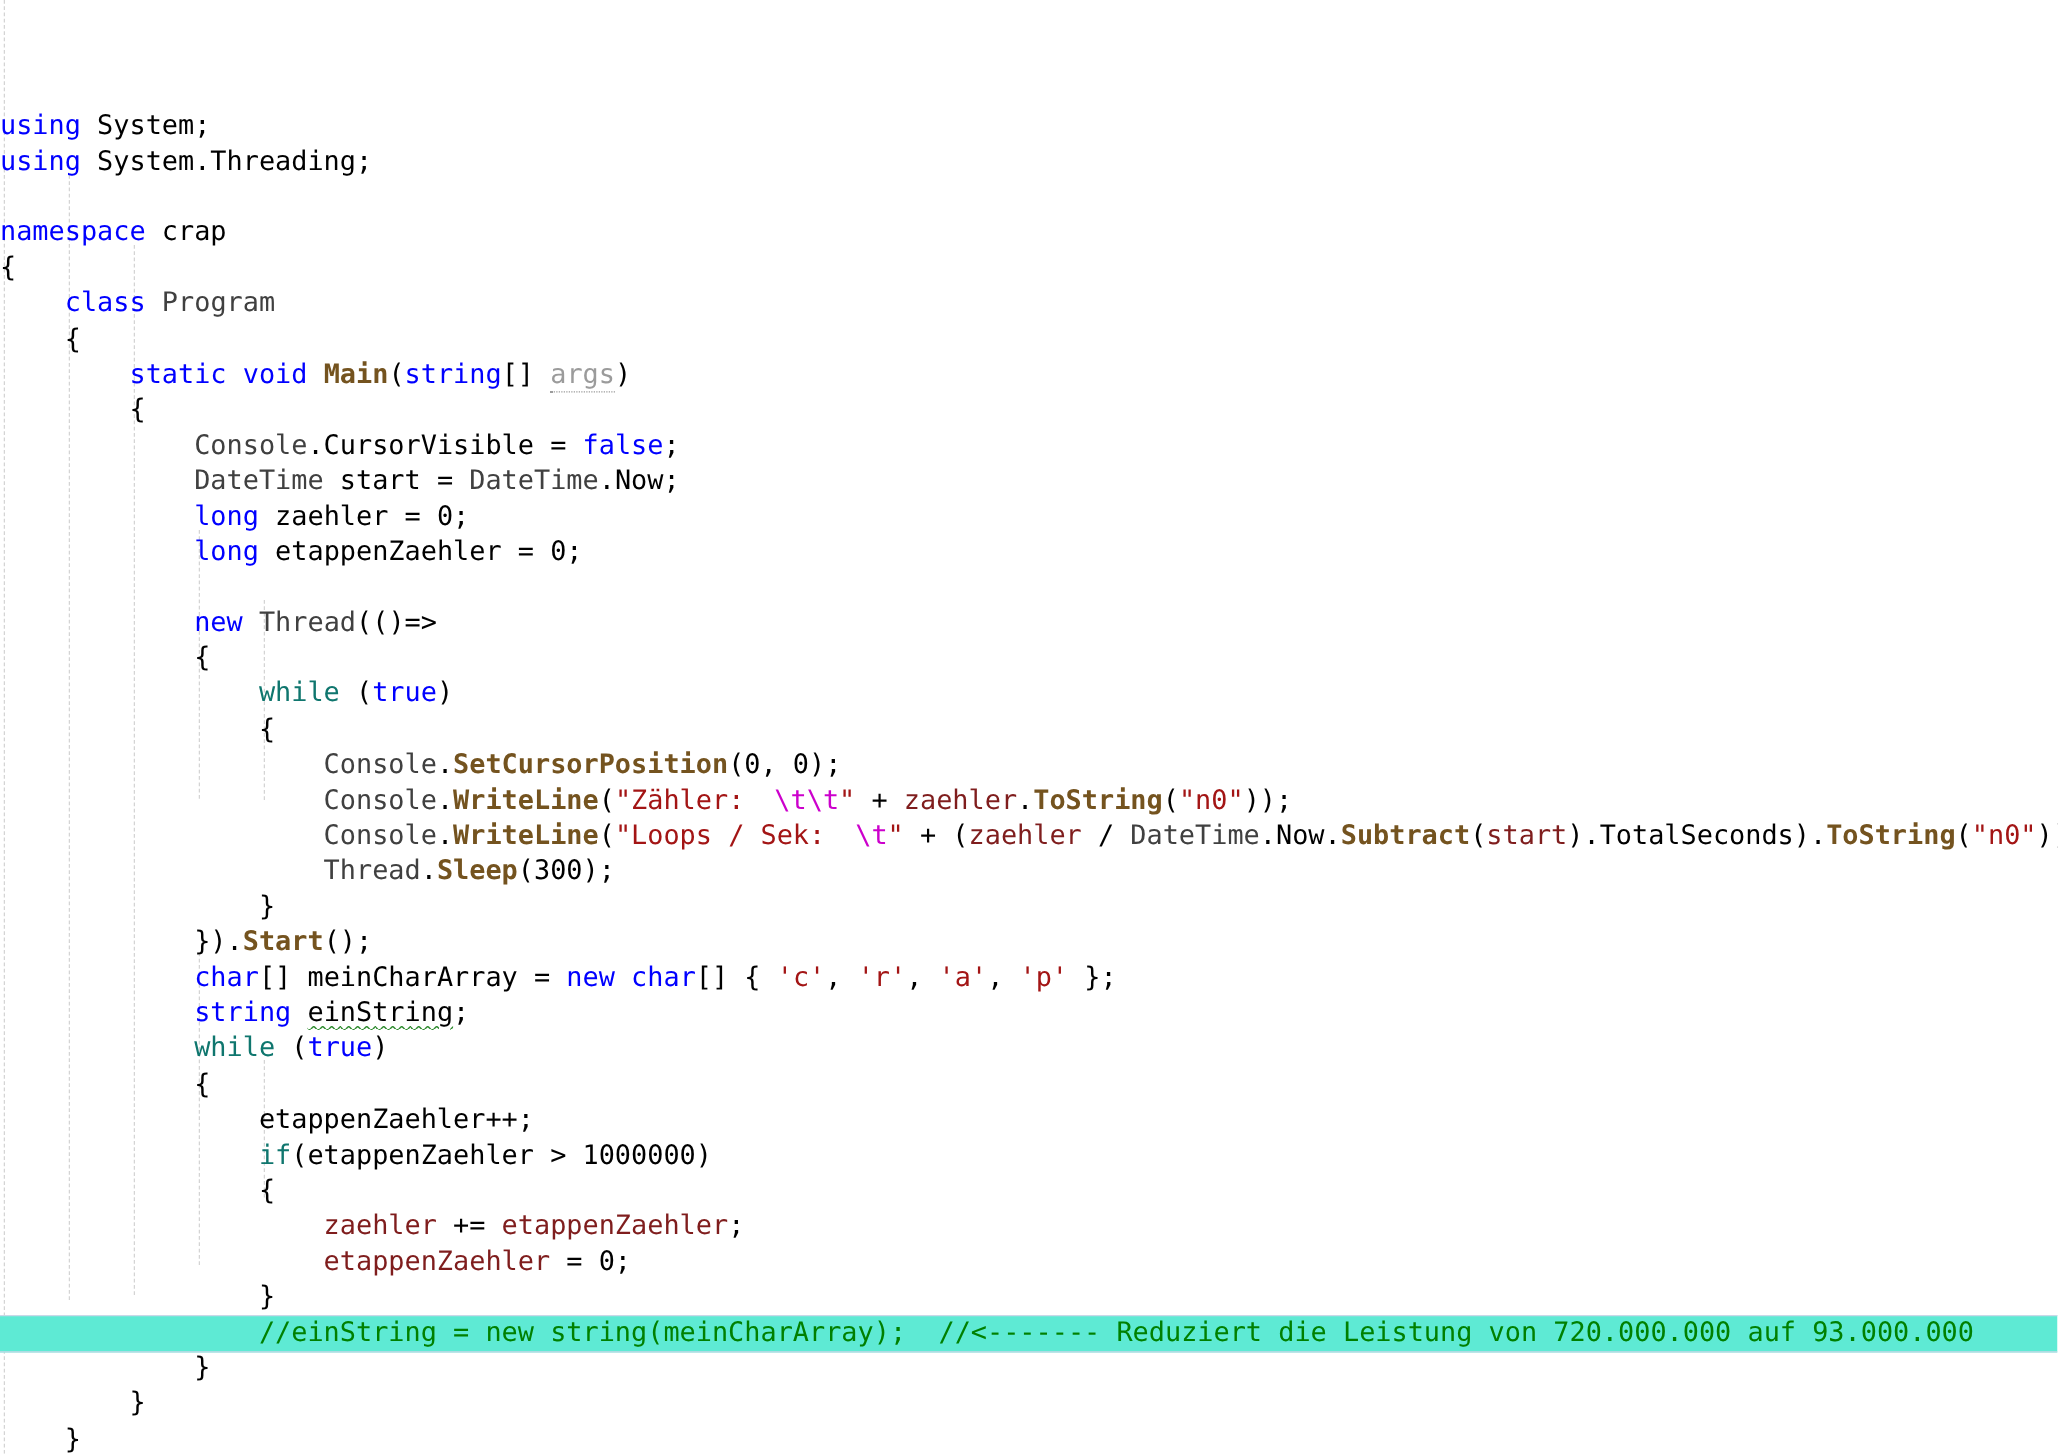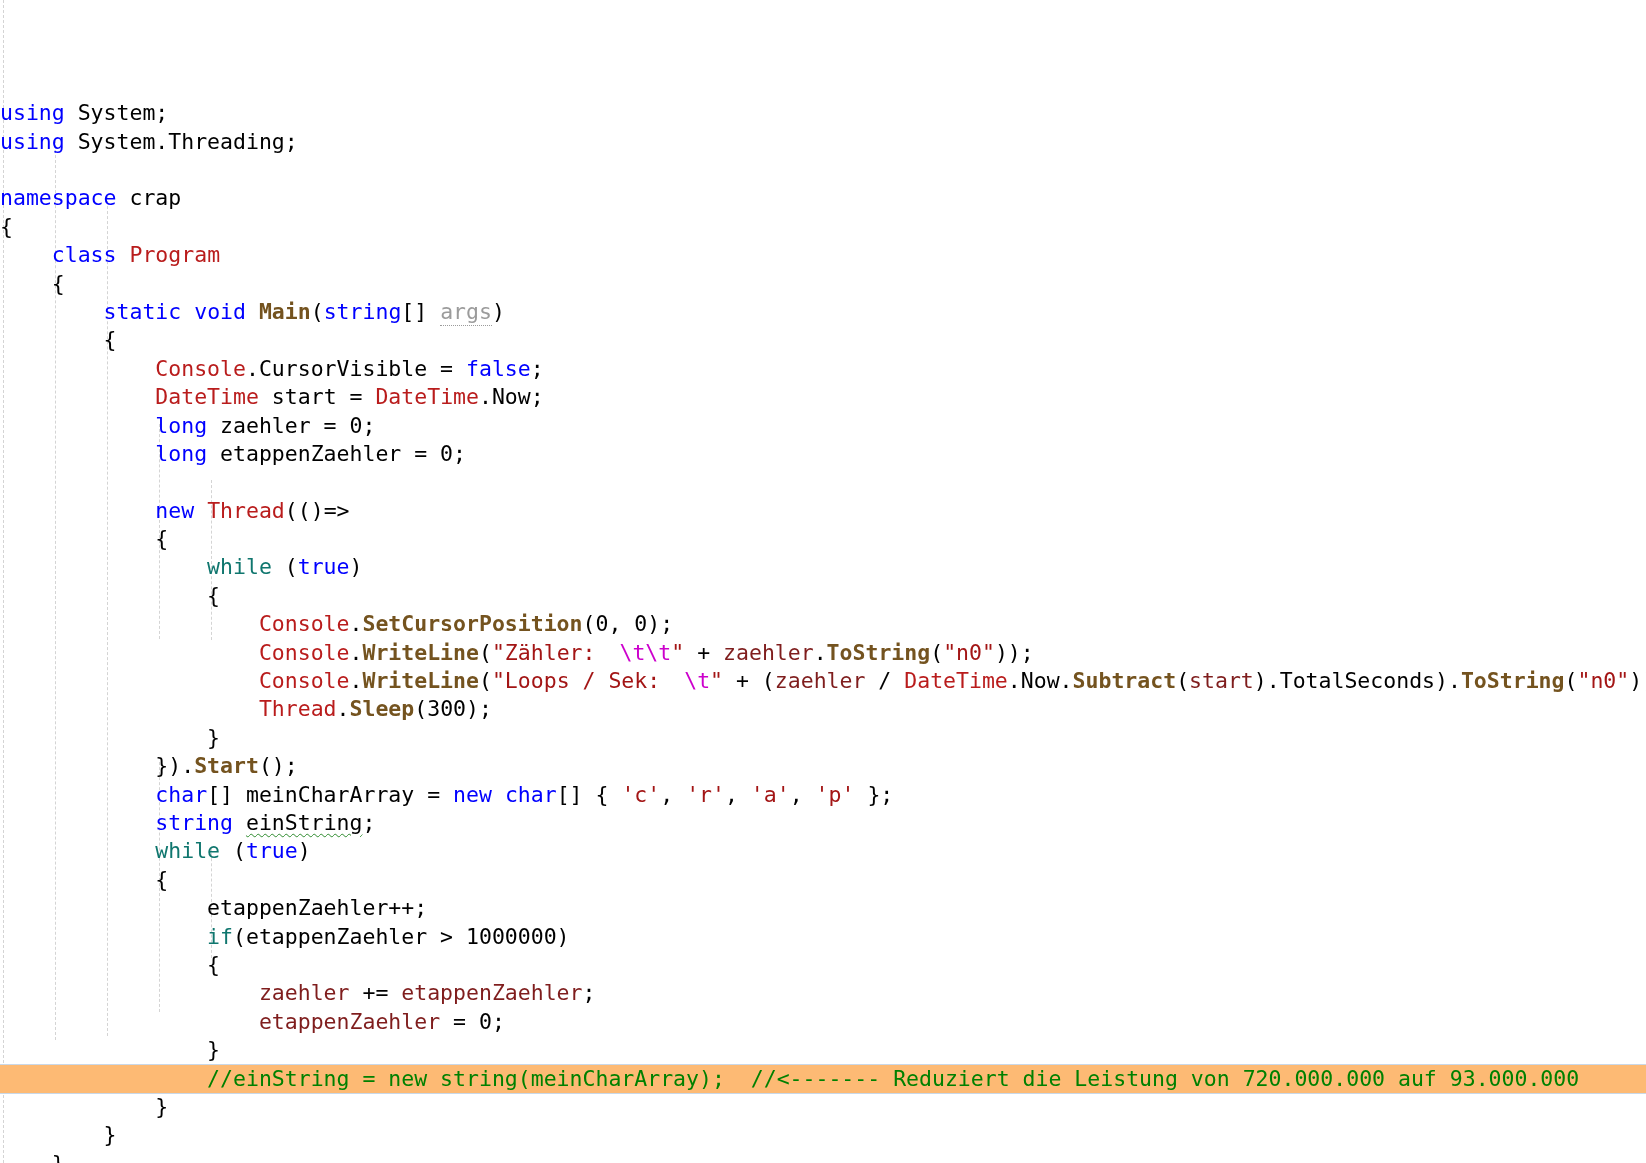--- a/index.html
+++ b/index.html
@@ -15,38 +15,38 @@
   }
 
   
   #editor {
     position: relative;
     width: 1646px;
     height: 982px;
     background: #ffffff;
     font-size: 21.5px;
     line-height: 28.4px;
-    padding-top: 14px;
+    padding-top: 2px;
     box-sizing: border-box;
     white-space: pre;
     letter-spacing: 0px;
     color: #000000;
   }
 
   .line {
     position: relative;
     height: 28.4px;
     padding-left: 0px;
     white-space: pre;
     z-index: 2;
   }
 
   
   .line.current {
-    background: #fdba74;
+    background: #5eead4;
     border-top: 1px solid #c9d8e8;
     border-bottom: 1px solid #c9d8e8;
     box-sizing: content-box;
     margin-top: -1px;
     margin-bottom: -1px;
     width: 1646px;
   }
 
   
   .guides {
@@ -59,21 +59,21 @@
   }
   .guide {
     position: absolute;
     width: 1px;
     border-left: 1px dashed #d4d4d4;
   }
 
   
   .kw   { color: #0000ff; }           
   .ctl  { color: #0f766e; }           
-  .type { color: #b91c1c; }           
+  .type { color: #404040; }           
   .meth { color: #74531f; font-weight: bold; }           
   .str  { color: #a31515; }           
   .esc  { color: #cc00cc; margin-left: 24px; }           
   .com  { color: #008000; }           
   .prm  { color: #7f1d1d; }           
   .gray { color: #9b9b9b; text-align: right; }           
   .plain{ color: #000000; }
 
   .dotted-ul {
     border-bottom: 1px dotted #9b9b9b;

